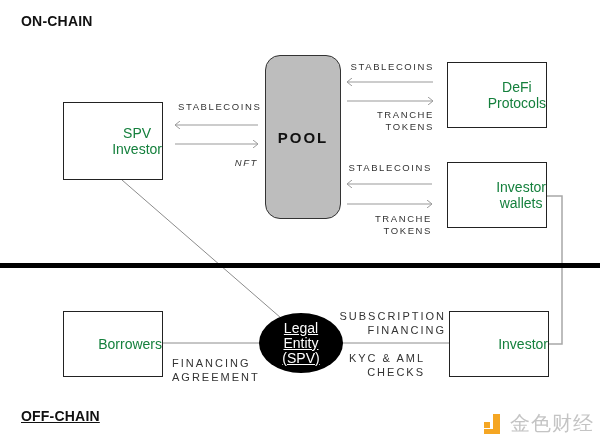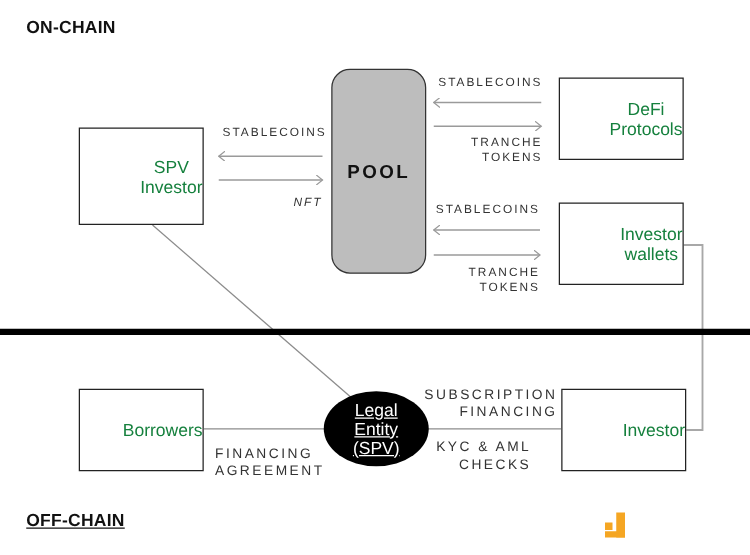--- a/index.html
+++ b/index.html
@@ -112,13 +112,14 @@
 FINANCING</div>
 <div class="label big" style="left:325px; top:351px; width:100px;">KYC &amp; AML
 CHECKS</div>
 
 <div class="logo">
   <div class="logo-mark">
     <div class="a"></div>
       <div class="b"></div>
       <div class="c"></div>
   </div>
+  <span class="logo-text">金色财经</span>
 </div>
 
 </body></html>

